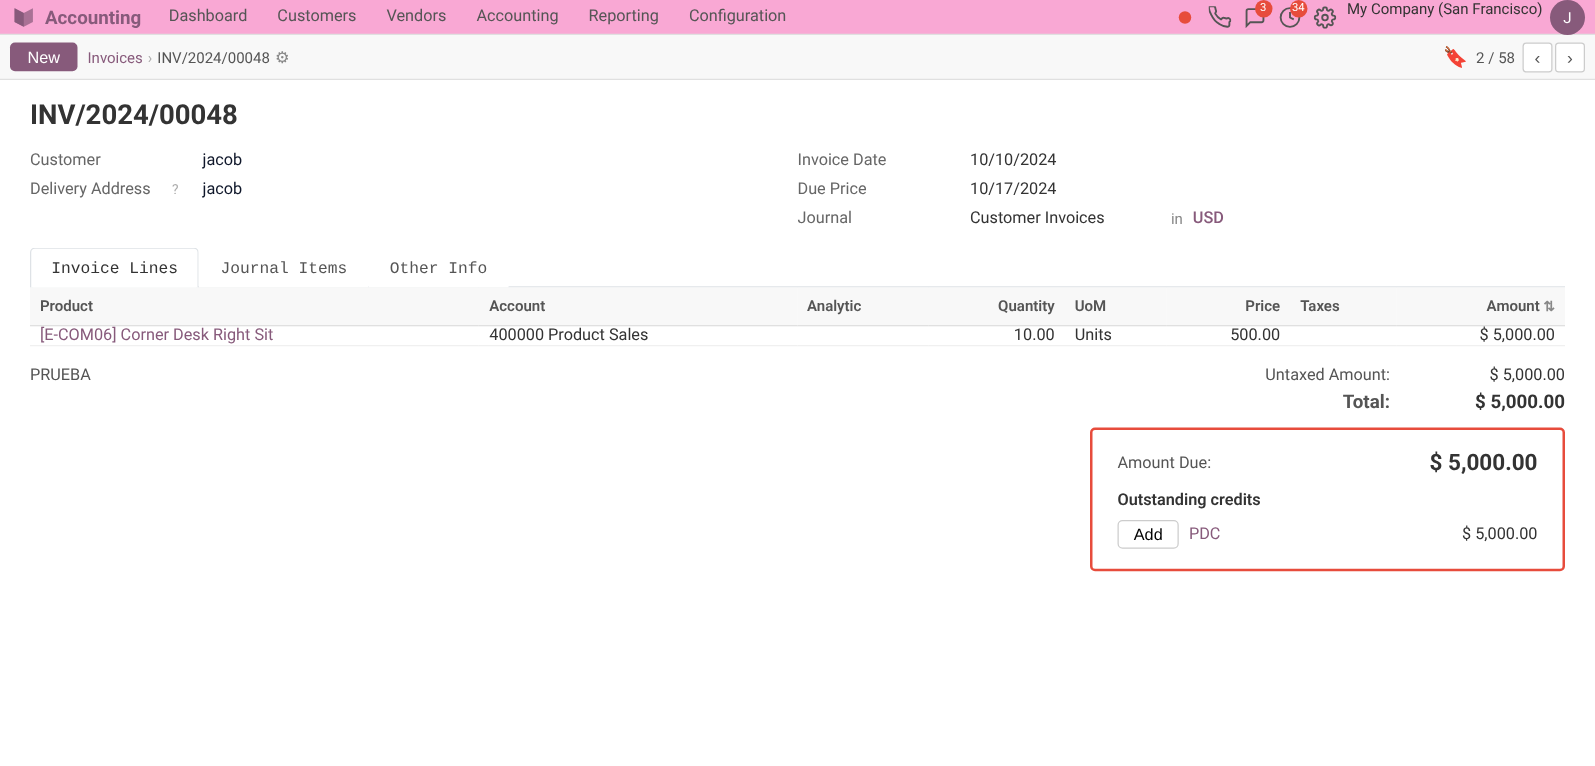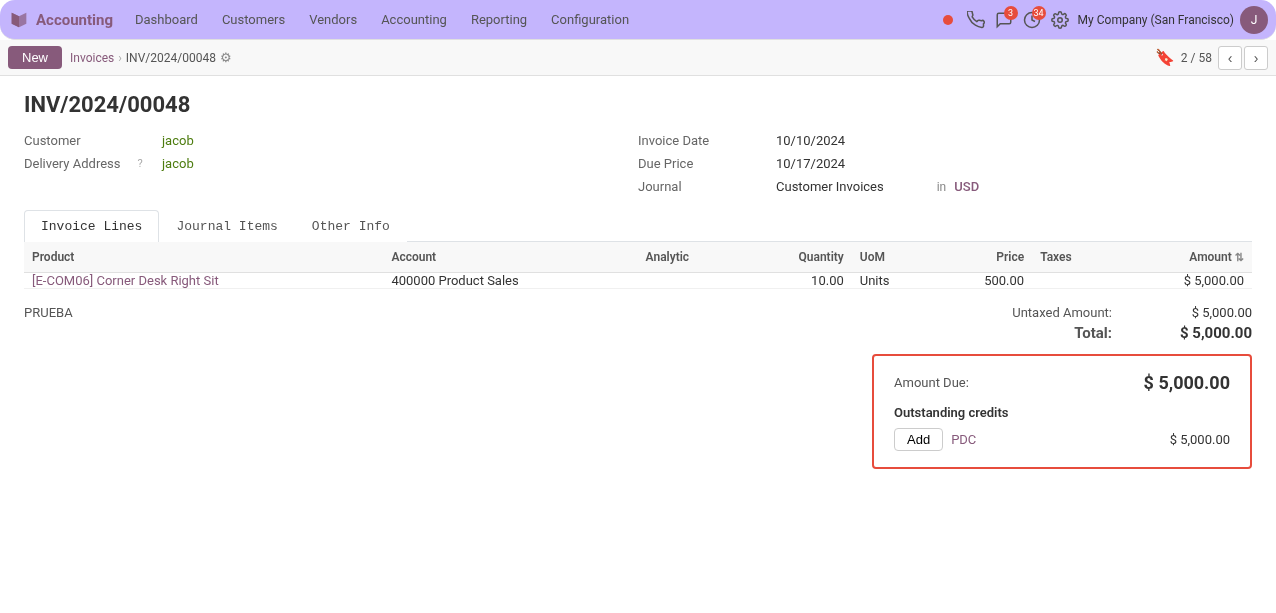--- a/index.html
+++ b/index.html
@@ -1,39 +1,39 @@
 <!DOCTYPE html>
 <html><head>
   <meta charset="utf-8">
   <style>
     * { box-sizing: border-box; margin: 0; padding: 0; }
     body { font-family: -apple-system, BlinkMacSystemFont, 'Segoe UI', Roboto, sans-serif; font-size: 13px; color: #333; background: #fff; }
 
     
     .topnav {
-      display: flex; align-items: center; height: 40px;
-      background: #c4b5fd; border-bottom: 1px solid #e0e0e0;
-      padding: 0 8px; gap: 4px; border-radius: 15px;
+      display: flex; align-items: center; height: 28px;
+      background: #f9a8d4; border-bottom: 1px solid #e0e0e0;
+      padding: 0 8px; gap: 4px;
     }
     .topnav-logo { display: flex; align-items: center; gap: 6px; margin-right: 8px; }
     .logo-icon { width: 22px; height: 22px; }
     .logo-text { font-weight: 700; font-size: 15px; color: #875a7b; }
     .nav-item {
       padding: 4px 10px; font-size: 13px; color: #555; cursor: pointer; border-radius: 4px;
     }
     .nav-spacer { flex: 1; }
     .nav-right { display: flex; align-items: center; gap: 8px; }
     .nav-icon { width: 20px; height: 20px; display: inline-flex; align-items: center; justify-content: center; cursor: pointer; position: relative; }
     .badge {
       position: absolute; top: -4px; right: -4px;
       background: #e74c3c; color: #fff; border-radius: 50%;
       font-size: 9px; width: 14px; height: 14px;
       display: flex; align-items: center; justify-content: center;
     }
-    .company-info { display: flex; align-items: center; gap: 6px; font-size: 12px; color: #333; cursor: pointer; }
+    .company-info { display: flex; gap: 6px; font-size: 12px; color: #333; cursor: pointer; }
     .avatar { width: 28px; height: 28px; border-radius: 50%; background: #875a7b; display: flex; align-items: center; justify-content: center; color: #fff; font-size: 12px; }
 
     
     .subtoolbar {
       display: flex; align-items: center; height: 36px;
       background: #f8f8f8; border-bottom: 1px solid #e0e0e0;
       padding: 0 8px; gap: 8px;
     }
     .btn-new {
       background: #875a7b; color: #fff; border: none; border-radius: 4px;
@@ -55,21 +55,21 @@
     
     .main { padding: 16px 24px; overflow-y: auto; max-height: calc(613px - 76px); }
     .invoice-title { font-size: 22px; font-weight: 700; color: #333; margin-bottom: 16px; }
     .form-grid { display: grid; grid-template-columns: 1fr 1fr; gap: 0; }
     .form-left { display: flex; flex-direction: column; gap: 8px; }
     .form-right { display: flex; flex-direction: column; gap: 8px; }
     .form-row { display: flex; align-items: center; gap: 8px; }
     .form-label { color: #666; min-width: 130px; font-size: 13px; }
     .form-label-with-help { display: flex; align-items: center; gap: 17px; }
     .help-icon { color: #aaa; font-size: 11px; cursor: pointer; }
-    .form-value { color: #4d7c0f; cursor: pointer; font-size: 13px; }
+    .form-value { color: #0f172a; cursor: pointer; font-size: 13px; }
     .form-value-plain { color: #333; font-size: 13px; }
     .journal-in { color: #888; font-size: 12px; padding-left: 45px; }
     .journal-currency { color: #875a7b; font-size: 13px; font-weight: 500; cursor: pointer; }
 
     
     .tabs { display: flex; border-bottom: 1px solid #dee2e6; margin-top: 16px; font-family: Liberation Mono, monospace; }
     .tab {
       padding: 8px 16px; font-size: 13px; cursor: pointer;
       border: 1px solid transparent; border-bottom: none; margin-bottom: -1px;
       color: #555; background: #fff; border-radius: 4px 4px 0 0;

